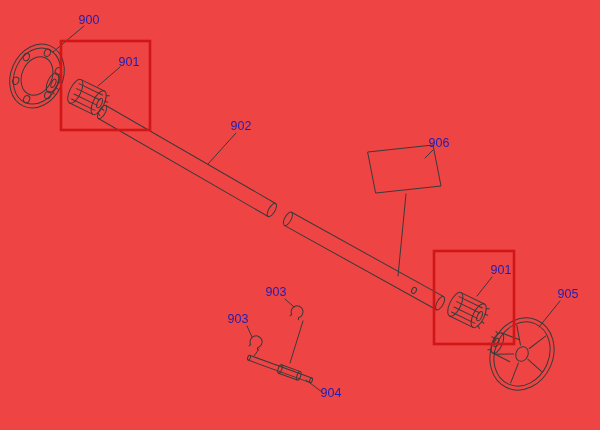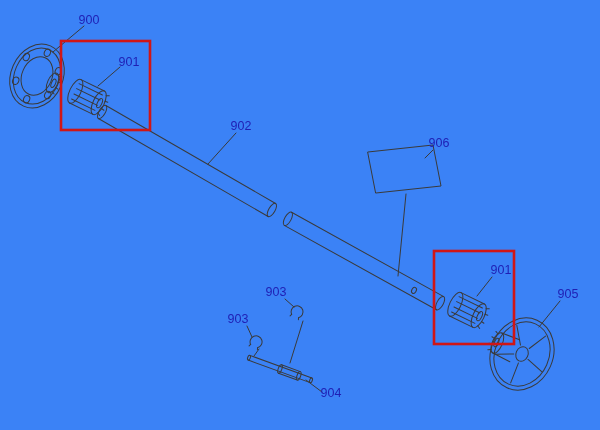--- a/index.html
+++ b/index.html
@@ -4,21 +4,21 @@
 <style>
   html, body {
     margin: 0;
     padding: 0;
     background: #ffffff;
   }
   .stage {
     position: relative;
     width: 600px;
     height: 430px;
-    background: #3b82f6;
+    background: #ef4444;
     overflow: hidden;
     font-family: "Liberation Sans", sans-serif;
   }
   svg text {
     font-family: "Liberation Sans", sans-serif;
     font-size: 12.5px;
     font-weight: 400;
   }
   .lineart {
     fill: none;

